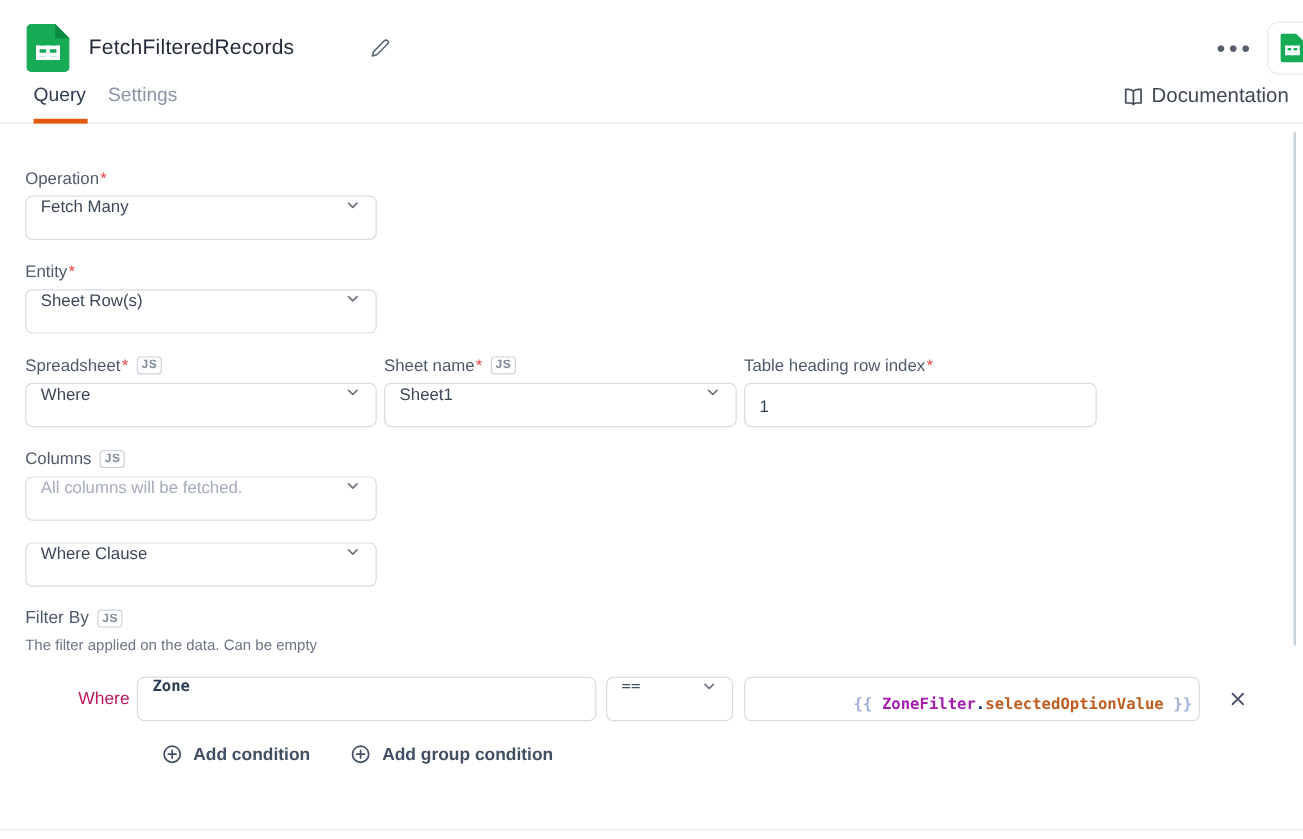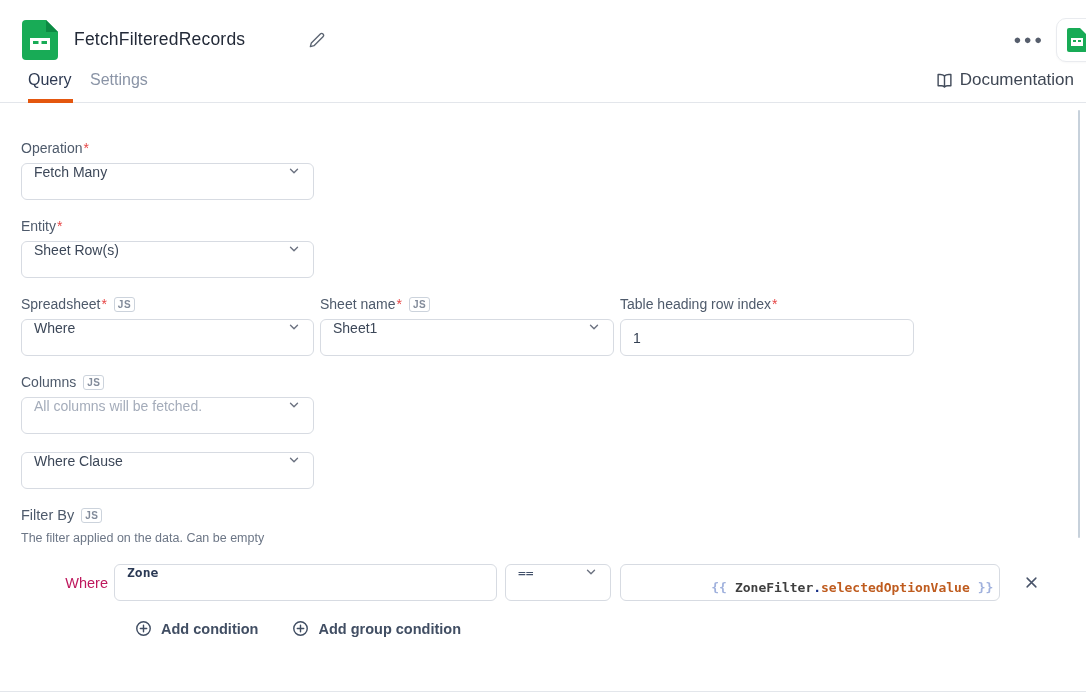--- a/index.html
+++ b/index.html
@@ -50,21 +50,21 @@
   .where-row{display:flex;align-items:center;margin-top:0;}
   .where-label{width:87px;text-align:right;margin-right:6px;font-size:14.5px;color:#be185d;flex:none;}
   .key-input{width:383px;flex:none;cursor:text;justify-content:flex-start;
     font-family:"DejaVu Sans Mono","Liberation Mono",monospace;font-size:13px;font-weight:700;color:#2b3a55;}
   .op-select{width:106px;flex:none;margin-left:8px;font-family:"DejaVu Sans Mono","Liberation Mono",monospace;font-size:13px;color:#42506a;}
   .code-input{width:380px;flex:none;margin-left:9px;cursor:text;justify-content:flex-start;
     font-family:"DejaVu Sans Mono","Liberation Mono",monospace;font-size:13px;font-weight:700;}
   .code-open,.code-close{color:#a0b1dd;}
   .code-open{margin-right:8px;}
   .code-close{margin-left:8px;}
-  .code-object{color:#404040;margin-top:36px;}
+  .code-object{color:#a21caf;margin-top:36px;}
   .code-dot{color:#122c85;}
   .code-property{color:#bf5c1f;}
   .del-btn{margin-left:18px;width:26px;height:26px;display:flex;align-items:center;justify-content:center;cursor:pointer;color:#49546a;}
   
   .add-row{display:flex;align-items:center;gap:34px;margin-top:19px;margin-left:114px;}
   .add-btn{display:flex;align-items:center;gap:9px;font-size:14.5px;font-weight:600;color:#414e63;cursor:pointer;}
   .add-btn svg{color:#414e63;}
   
   .bottom-divider{position:absolute;left:0;right:0;top:691px;height:1px;background:#e3e6eb;}
   .scroll-thumb{position:absolute;left:1078px;top:110px;width:2px;height:428px;background:#c7d1db;border-radius:2px;}

